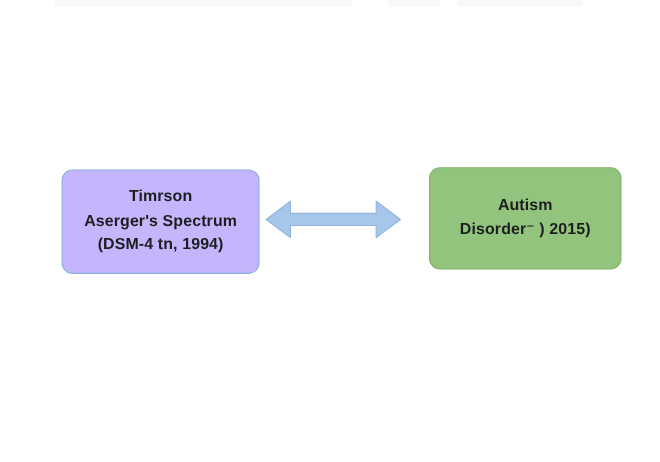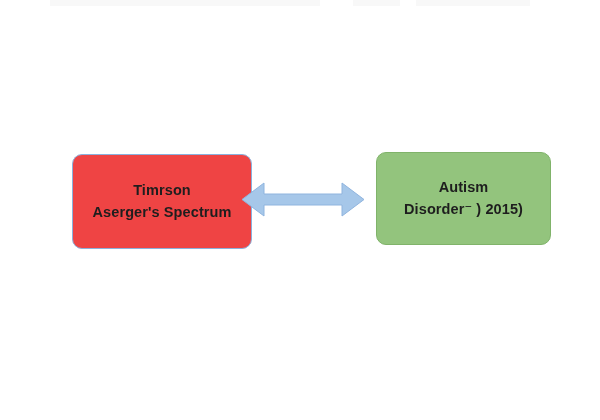--- a/index.html
+++ b/index.html
@@ -32,30 +32,30 @@
     align-items: center;
     justify-content: center;
     text-align: center;
     color: #1e1e1e;
     font-weight: 700;
     font-size: 14.5px;
     line-height: 21.5px;
     letter-spacing: 0.1px;
   }
   .node-left {
-    left: 72px;
+    left: 56px;
     top: 154px;
     width: 180px;
     height: 95px;
-    background: #ef4444;
+    background: #c4b5fd;
     border: 1.5px solid #8ab1dd;
     box-sizing: border-box;
   }
   .node-right {
-    left: 376px;
+    left: 390px;
     top: 152px;
     width: 175px;
     height: 93px;
     background: #93c47d;
     border: 1.5px solid #80b36a;
     box-sizing: border-box;
   }
   .node-line {
     display: block;
     white-space: nowrap;
@@ -78,20 +78,21 @@
 
 <div class="canvas">
 
   <div class="top-strip strip-1"></div>
   <div class="top-strip strip-2"></div>
   <div class="top-strip strip-3"></div>
 
   <div class="node node-left">
     <span class="node-line">Timrson</span>
     <span class="node-line">Aserger's Spectrum</span>
+    <span class="node-line">(DSM-4 tn, 1994)</span>
   </div>
 
   <div class="arrow-wrap">
     <svg viewBox="0 0 126 37" xmlns="http://www.w3.org/2000/svg" aria-hidden="true">
       <polygon points="2,18.5 24,2 24,13 102,13 102,2 124,18.5 102,35 102,24 24,24 24,35" fill="#a6c7e9" stroke="#8fb4de" stroke-width="1" stroke-linejoin="round"></polygon>
     </svg>
   </div>
 
   <div class="node node-right">
     <span class="node-line">Autism</span>

